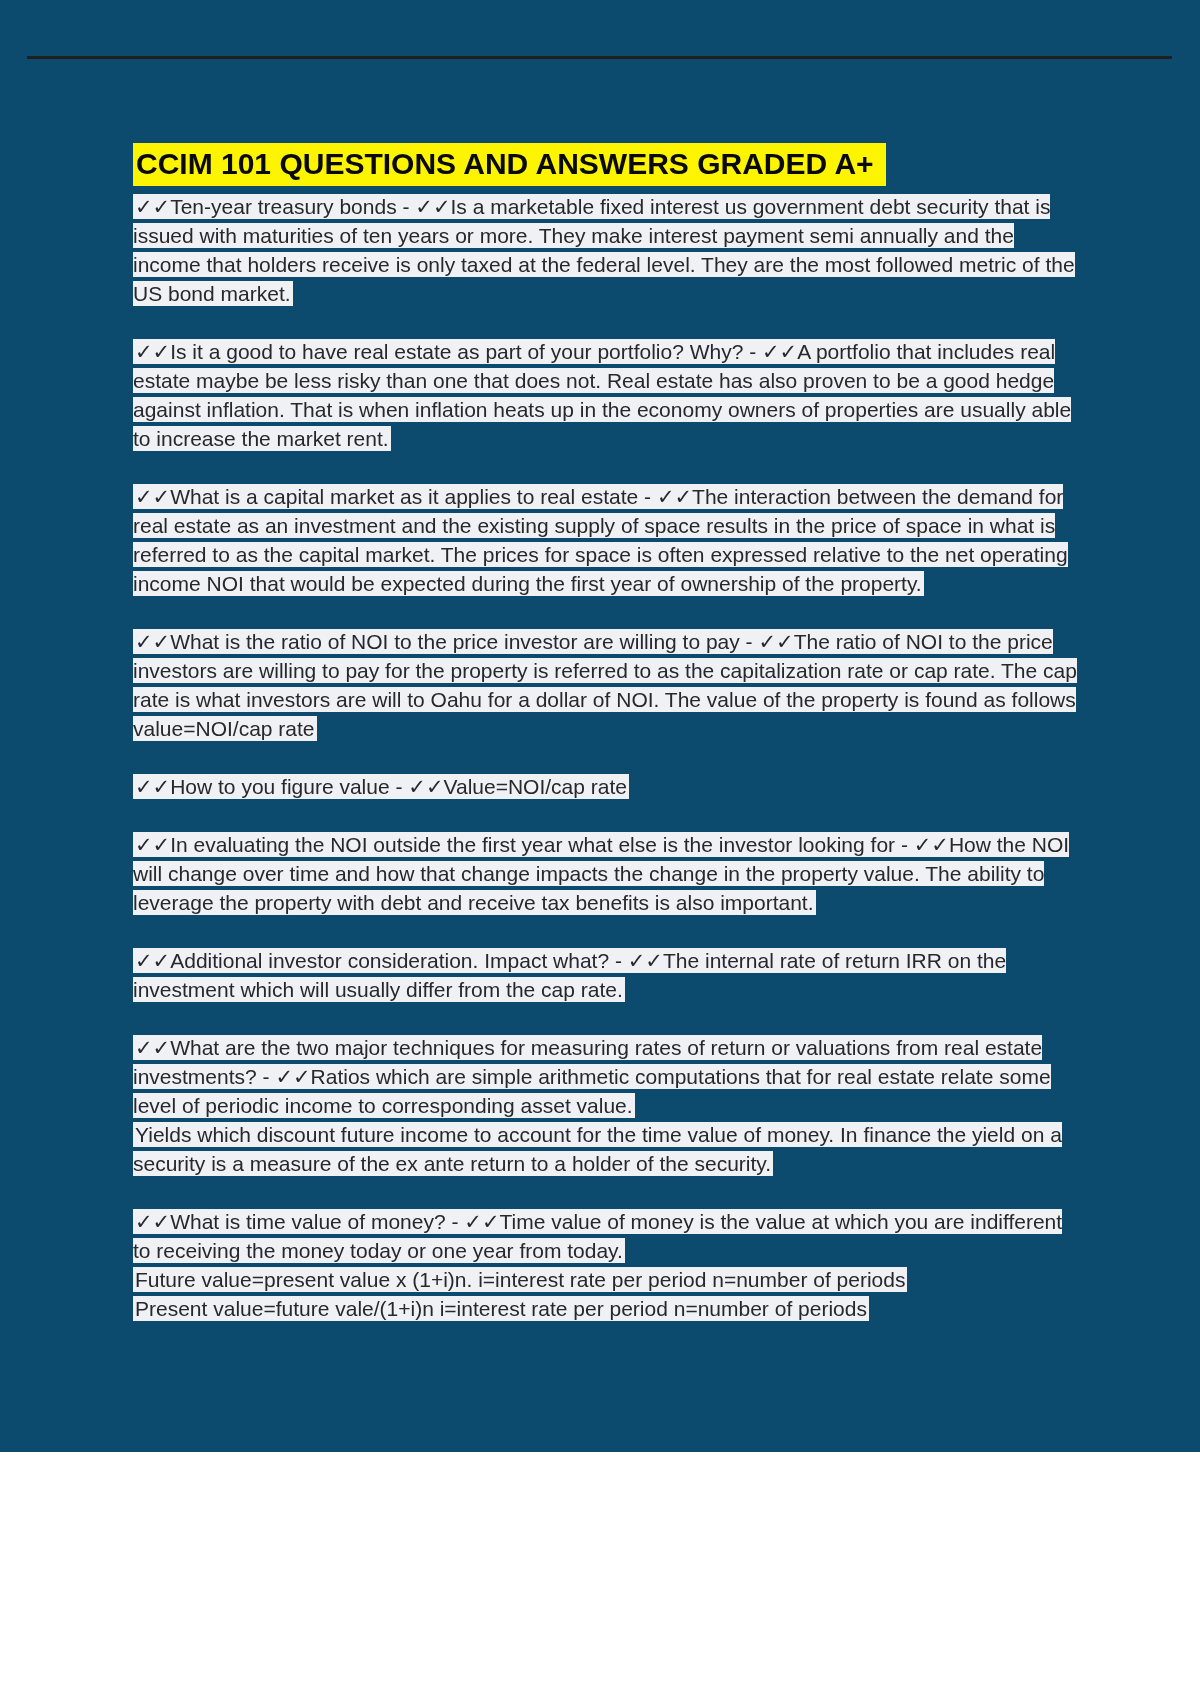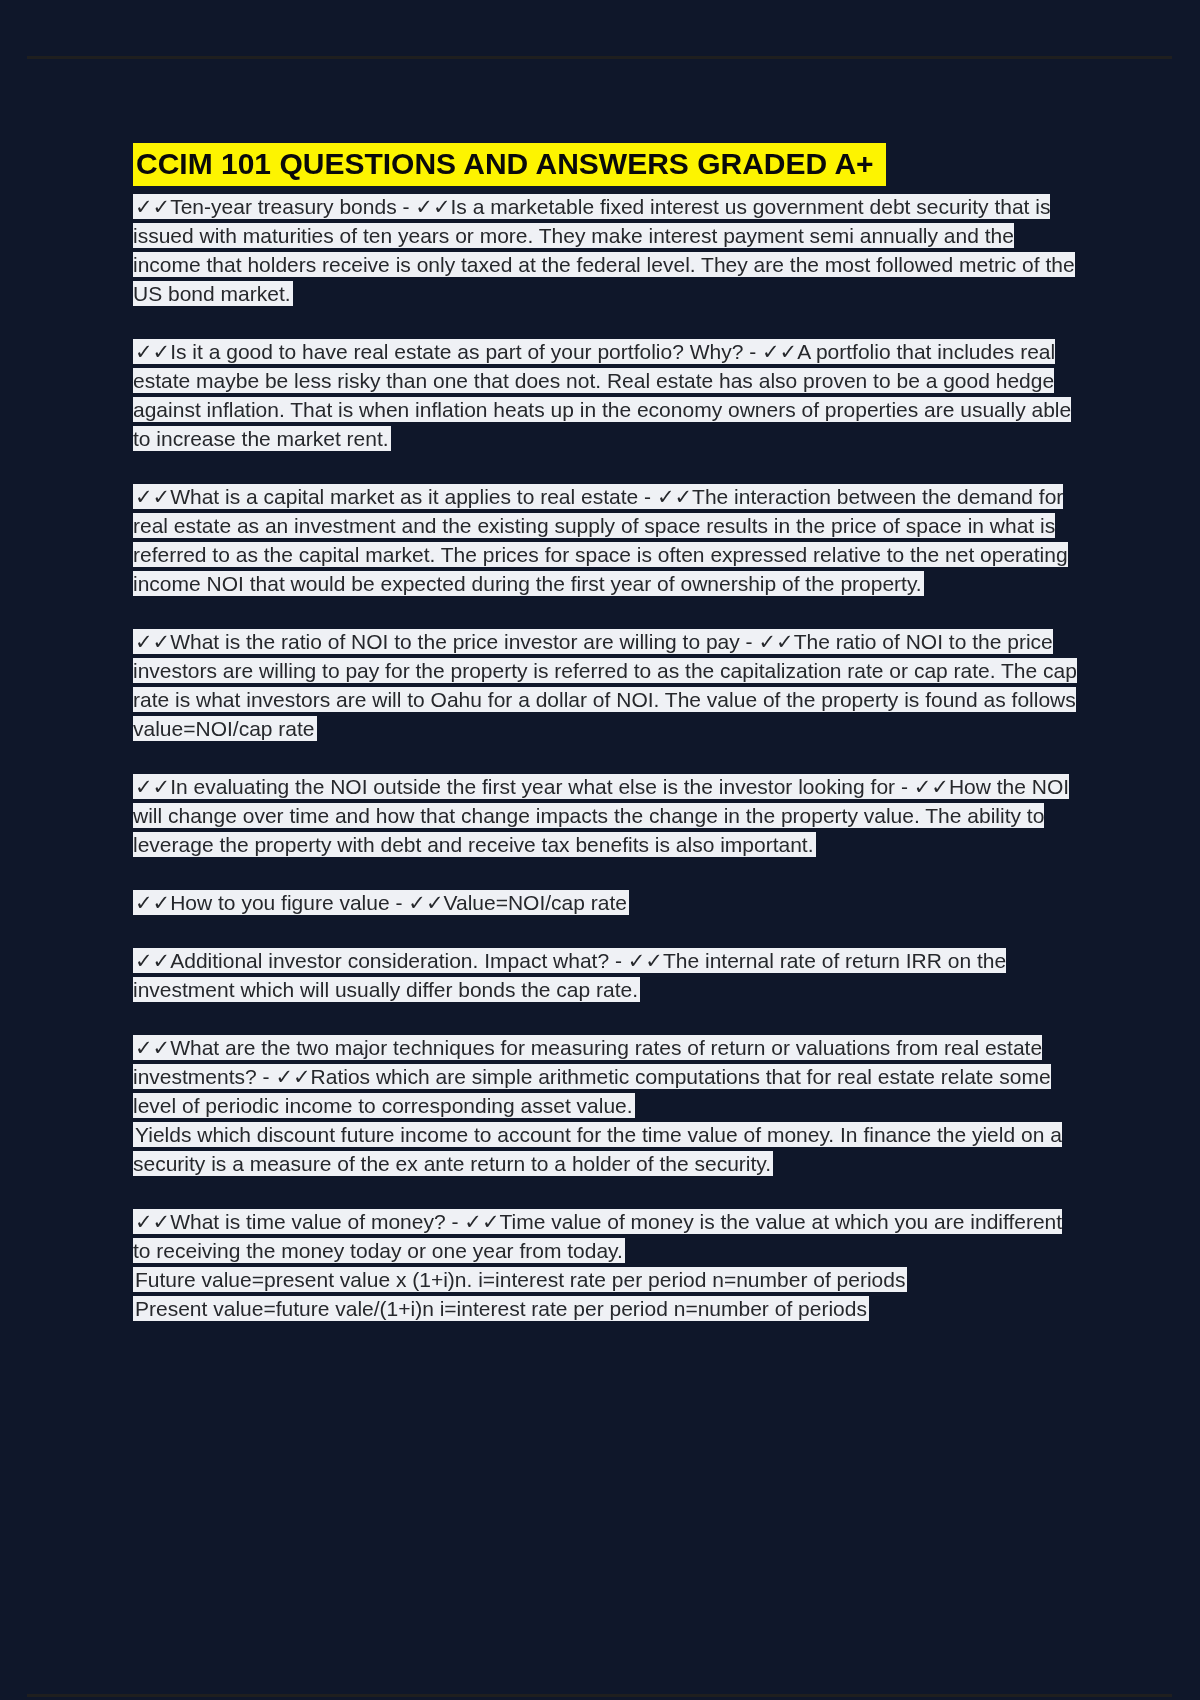--- a/index.html
+++ b/index.html
@@ -6,22 +6,22 @@
     --yellow:#fdf400;
     --hl:#eff1f5;
     --ink:#26282c;
     --rule:#1f1f1f;
   }
   html,body{margin:0;padding:0;}
   body{background:#ffffff;font-family:"Liberation Sans","DejaVu Sans",sans-serif;}
   .page{
     position:relative;
     width:1200px;
-    height:1700px;
-    background:#0f172a;
+    height:1452px;
+    background:#0c4a6e;
     overflow:hidden;
   }
   .rule{
     position:absolute;
     left:27px;
     width:1145px;
     height:3px;
     background:var(--rule);
   }
   .rule-top{top:56px;}
@@ -62,22 +62,22 @@
 <div class="page">
   <div class="rule rule-top"></div>
 
   <div class="content">
     <h1 class="doc-title">CCIM 101 QUESTIONS AND ANSWERS GRADED A+</h1>
     <div id="qa-container">
         <p class="qa"><span class="hl">✓✓Ten-year treasury bonds - ✓✓Is a marketable fixed interest us government debt security that is issued with maturities of ten years or more. They make interest payment semi annually and the income that holders receive is only taxed at the federal level. They are the most followed metric of the US bond market.</span></p>
         <p class="qa"><span class="hl">✓✓Is it a good to have real estate as part of your portfolio? Why? - ✓✓A portfolio that includes real estate maybe be less risky than one that does not. Real estate has also proven to be a good hedge against inflation. That is when inflation heats up in the economy owners of properties are usually able to increase the market rent.</span></p>
         <p class="qa"><span class="hl">✓✓What is a capital market as it applies to real estate - ✓✓The interaction between the demand for real estate as an investment and the existing supply of space results in the price of space in what is referred to as the capital market. The prices for space is often expressed relative to the net operating income NOI that would be expected during the first year of ownership of the property.</span></p>
         <p class="qa"><span class="hl">✓✓What is the ratio of NOI to the price investor are willing to pay - ✓✓The ratio of NOI to the price investors are willing to pay for the property is referred to as the capitalization rate or cap rate. The cap rate is what investors are will to Oahu for a dollar of NOI. The value of the property is found as follows value=NOI/cap rate</span></p>
+        <p class="qa"><span class="hl">✓✓How to you figure value - ✓✓Value=NOI/cap rate</span></p>
         <p class="qa"><span class="hl">✓✓In evaluating the NOI outside the first year what else is the investor looking for - ✓✓How the NOI will change over time and how that change impacts the change in the property value. The ability to leverage the property with debt and receive tax benefits is also important.</span></p>
-        <p class="qa"><span class="hl">✓✓How to you figure value - ✓✓Value=NOI/cap rate</span></p>
-        <p class="qa"><span class="hl">✓✓Additional investor consideration. Impact what? - ✓✓The internal rate of return IRR on the investment which will usually differ bonds the cap rate.</span></p>
+        <p class="qa"><span class="hl">✓✓Additional investor consideration. Impact what? - ✓✓The internal rate of return IRR on the investment which will usually differ from the cap rate.</span></p>
         <p class="qa"><span class="hl">✓✓What are the two major techniques for measuring rates of return or valuations from real estate investments? - ✓✓Ratios which are simple arithmetic computations that for real estate relate some level of periodic income to corresponding asset value.</span><br><span class="hl">Yields which discount future income to account for the time value of money. In finance the yield on a security is a measure of the ex ante return to a holder of the security.</span></p>
         <p class="qa"><span class="hl">✓✓What is time value of money? - ✓✓Time value of money is the value at which you are indifferent to receiving the money today or one year from today.</span><br><span class="hl">Future value=present value x (1+i)n. i=interest rate per period n=number of periods</span><br><span class="hl">Present value=future vale/(1+i)n i=interest rate per period n=number of periods</span></p>
       </div>
   </div>
 
   <div class="rule rule-bottom"></div>
 </div>
 
 </body></html>

